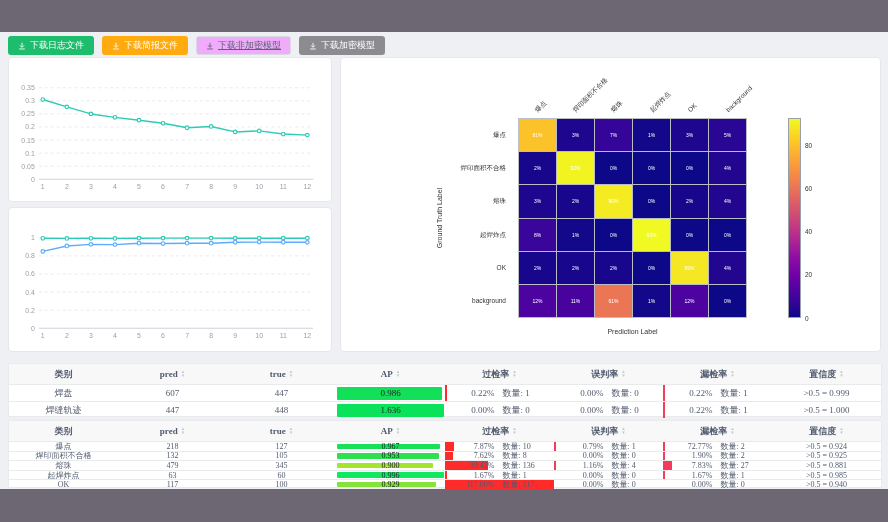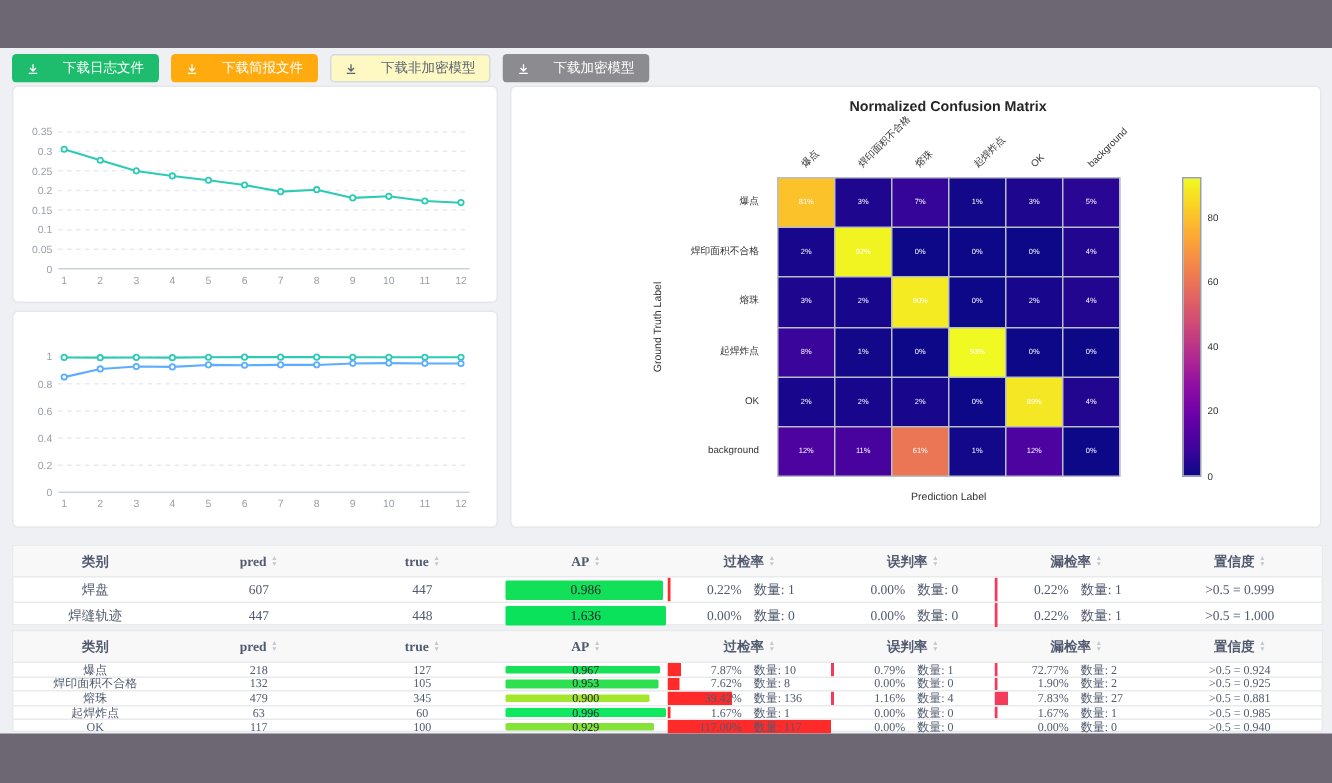--- a/index.html
+++ b/index.html
@@ -1,25 +1,25 @@
 <!DOCTYPE html>
 <html><head>
 <meta charset="utf-8">
 <style>
 *{margin:0;padding:0;box-sizing:border-box;}
 html,body{width:888px;height:522px;overflow:hidden;}
 body{font-family:"Liberation Sans","DejaVu Sans",sans-serif;background:#eef0f3;position:relative;}
 .topbar{position:absolute;left:0;top:0;width:888px;height:32px;background:#6d6774;}
 .bottombar{position:absolute;left:0;top:489px;width:888px;height:33px;background:#6d6774;}
 .toolbar{position:absolute;left:8px;top:36px;height:19px;display:flex;gap:8px;}
-.btn{height:19px;border-radius:3px;font-size:9px;display:inline-flex;align-items:center;gap:16px;padding:0 9px;border:1px solid transparent;cursor:pointer;font-family:inherit;white-space:nowrap;}
+.btn{height:19px;border-radius:3px;font-size:9px;display:inline-flex;align-items:center;gap:4px;padding:0 9px;border:1px solid transparent;cursor:pointer;font-family:inherit;white-space:nowrap;}
 .btn svg{flex:0 0 auto;}
 .btn-success{background:#1dbd6d;color:#fff;}
 .btn-warning{background:#ffab0f;color:#fff;}
-.btn-default{background:#fef9c3;border-color:#d7dadf;color:#5b6270;}
+.btn-default{background:#f0abfc;border-color:#d7dadf;color:#5b6270;text-decoration:underline;}
 .btn-muted{background:#8c8c90;color:#fff;}
 .card{position:absolute;background:#fff;border:1px solid #e5e7eb;border-radius:4px;}
 #card-loss{left:8px;top:57px;width:324px;height:145px;}
 #card-map{left:8px;top:207px;width:324px;height:145px;}
 #card-cm{left:340px;top:57px;width:541px;height:295px;}
 .legend{position:absolute;top:6px;left:0;right:0;display:flex;justify-content:center;gap:14px;font-size:8px;color:#6e7079;z-index:2;}
 .legend-item{display:flex;align-items:center;gap:3px;cursor:pointer;}
 .lmark{position:relative;width:14px;height:6px;}
 .lmark i{position:absolute;display:block;}
 .lmark .bar{left:0;top:2.2px;width:14px;height:1.6px;background:var(--c);border-radius:1px;}
@@ -179,21 +179,20 @@
       <circle cx="179.2" cy="35.46000000000001" r="1.8" fill="#fff" stroke="#5cadff" stroke-width="1.2"></circle>
       <circle cx="203.4" cy="35.46000000000001" r="1.8" fill="#fff" stroke="#5cadff" stroke-width="1.2"></circle>
       <circle cx="227.6" cy="34.459" r="1.8" fill="#fff" stroke="#5cadff" stroke-width="1.2"></circle>
       <circle cx="251.79999999999998" cy="34.277" r="1.8" fill="#fff" stroke="#5cadff" stroke-width="1.2"></circle>
       <circle cx="276" cy="34.459" r="1.8" fill="#fff" stroke="#5cadff" stroke-width="1.2"></circle>
       <circle cx="300.2" cy="34.55" r="1.8" fill="#fff" stroke="#5cadff" stroke-width="1.2"></circle>
     </svg>
 </div>
 
 <div class="card" id="card-cm">
-  <div class="cm-title">Normalized Confusion Matrix</div>
   <div class="cm-ylabel">Ground Truth Label</div>
   <div class="cm-xlabel">Prediction Label</div>
   <div class="cm-grid" id="cm-grid">
       <div class="cm-cell" style="background: rgb(252, 194, 42);">81%</div>
       <div class="cm-cell" style="background: rgb(30, 7, 142);">3%</div>
       <div class="cm-cell" style="background: rgb(52, 5, 152);">7%</div>
       <div class="cm-cell" style="background: rgb(19, 8, 137);">1%</div>
       <div class="cm-cell" style="background: rgb(30, 7, 142);">3%</div>
       <div class="cm-cell" style="background: rgb(41, 6, 147);">5%</div>
       <div class="cm-cell" style="background: rgb(24, 7, 140);">2%</div>

